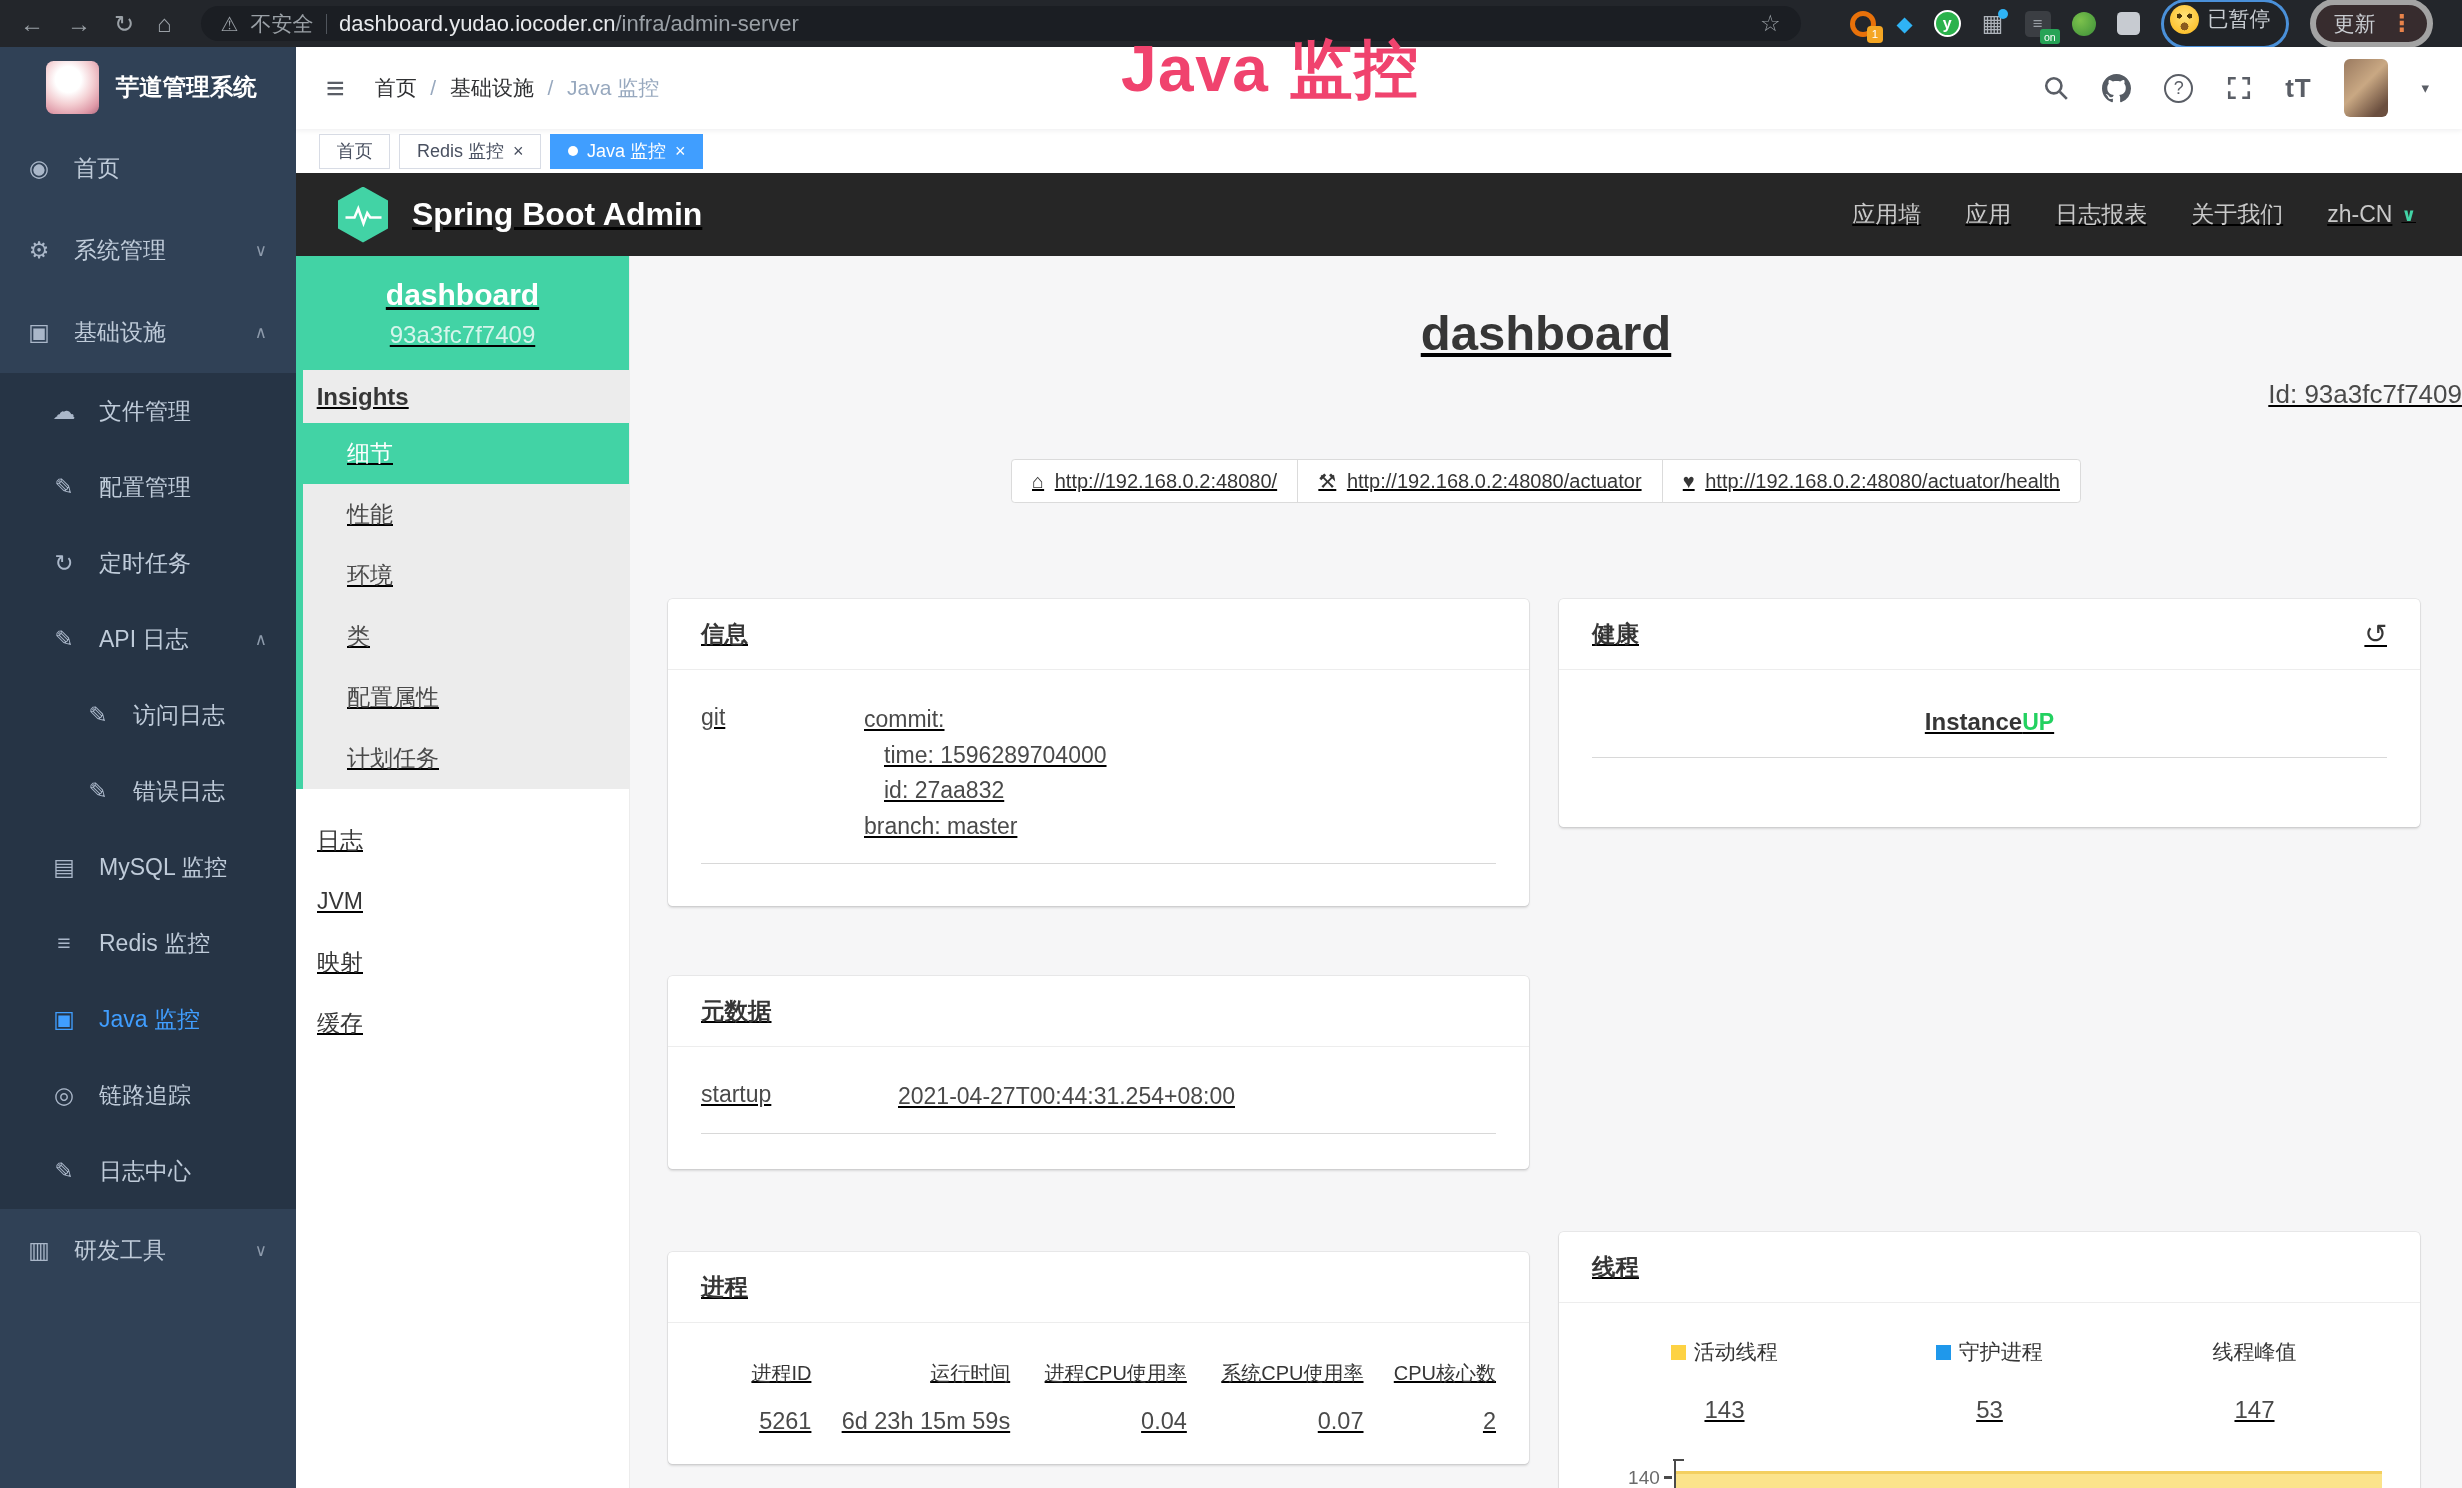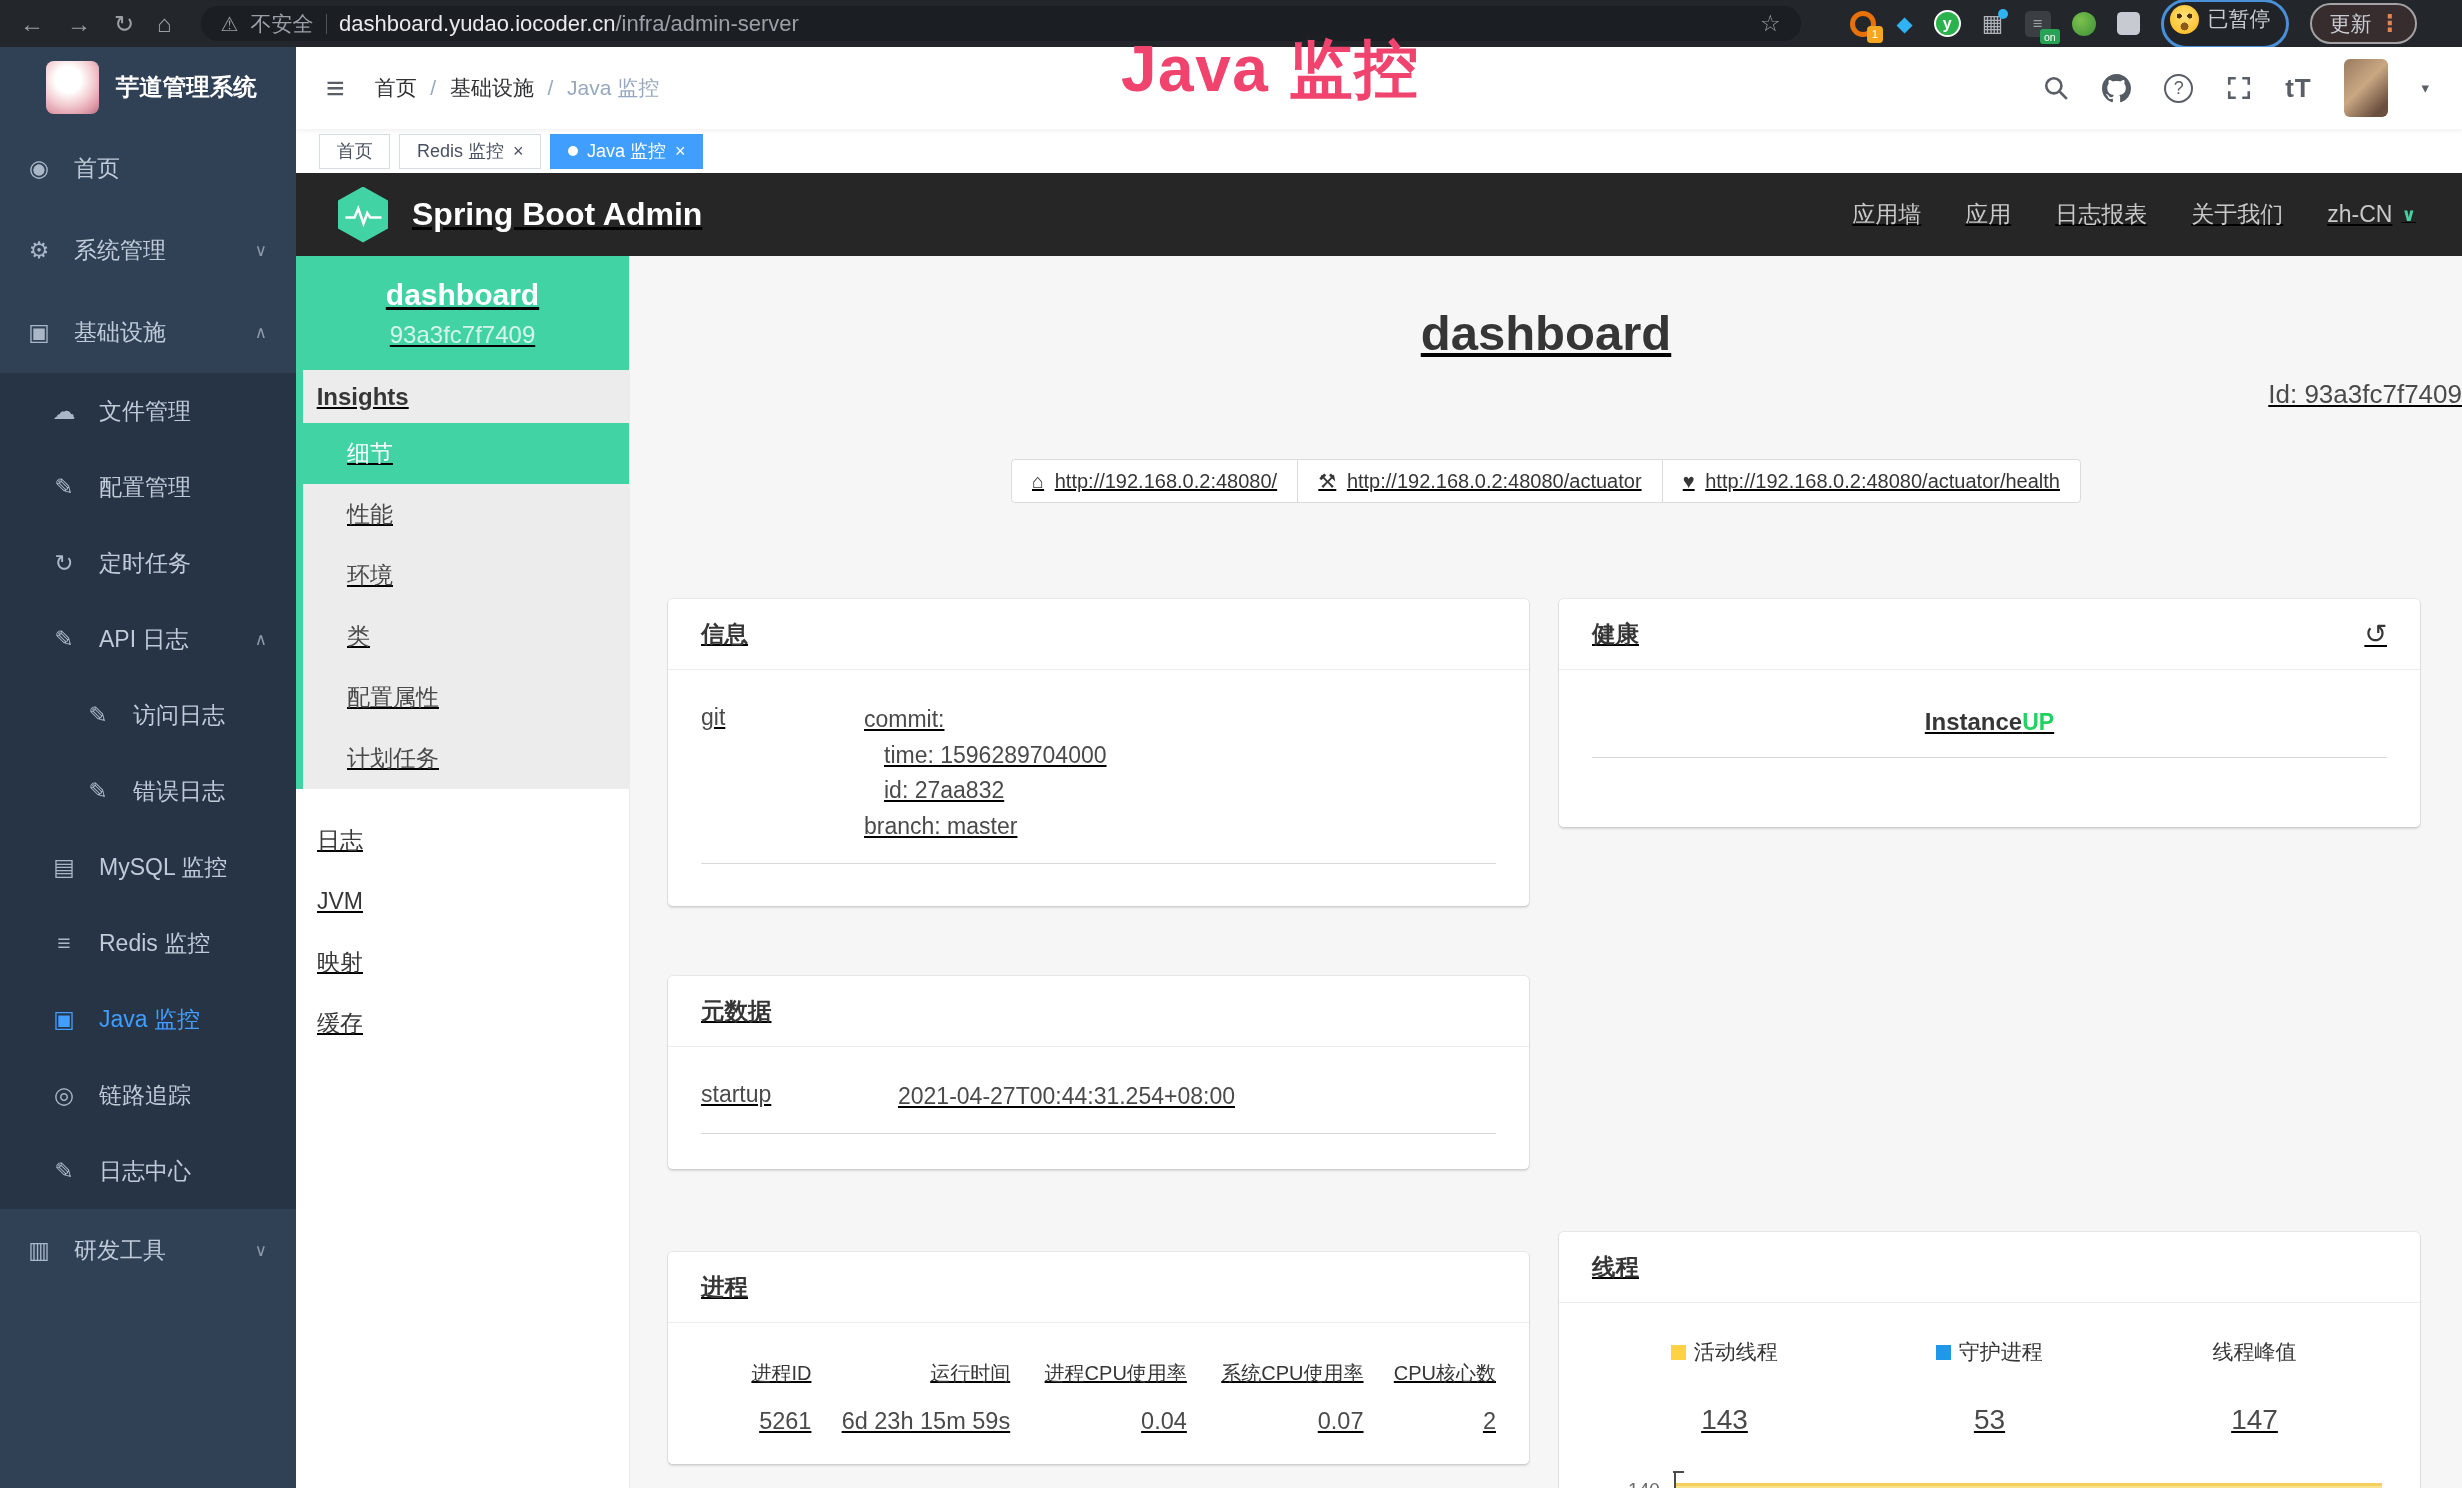--- a/index.html
+++ b/index.html
@@ -39,21 +39,21 @@
   .ext-puzzle { width:23px; height:23px; border-radius:4.6px; background:#c7cbd1; }
   .pill { display:flex; align-items:center; border-radius:758px; }
   .paused-pill { border:3px solid #4a90d9; background:#202327; padding:3px 15px 12px 6px; gap:9px; }
   .emoji-face { width:29px; height:29px; border-radius:50%;
     background:
       radial-gradient(circle at 32% 38%, #4a3208 9%, rgba(0,0,0,0) 10%),
       radial-gradient(circle at 68% 38%, #4a3208 9%, rgba(0,0,0,0) 10%),
       radial-gradient(circle at 50% 74%, #8a5a1e 15%, rgba(0,0,0,0) 16%),
       radial-gradient(circle at 50% 40%, #ffe27a, #fdc12e 75%); }
   .paused-label { font-size:21px; color:#c8cdd2; }
-  .update-pill { border:2px solid #a3a3a3; background:rgba(207,91,70,.12); padding:4.6px 13.7px 4.6px 18px; gap:7px; }
+  .update-pill { border:6px solid #a3a3a3; background:rgba(207,91,70,.12); padding:4.6px 13.7px 4.6px 18px; gap:15px; }
   .update-label { font-size:21px; color:#c9cdd2; }
   .kebab { color:#e8834a; font-size:23px; font-weight:bold; }
 
   
   .window { display:flex; height:1442px; }
 
   
   .app-sidebar { width:296px; flex-shrink:0; background:#304156; color:#bfcbd9; overflow:hidden; }
   .logo-row { height:80px; display:flex; align-items:center; padding:0 20px 0 46px; gap:16.7px; }
   .logo-img { width:53px; height:53px; border-radius:7.6px; flex-shrink:0;
@@ -152,21 +152,21 @@
   .proc-h { font-size:20px; color:#363636; }
   .proc-v { font-size:23.5px; color:#4a4a4a; }
   .pc1{flex:0.75;} .pc2{flex:1.35;} .pc3{flex:1.2;} .pc4{flex:1.2;} .pc5{flex:0.9;}
 
   .thread-stats { display:flex; text-align:center; margin-top:3px; }
   .tstat { flex:1; }
   .tlegend { display:inline-flex; align-items:center; gap:7.6px; font-size:21px; color:#363636; }
   .sq { width:15px; height:15px; display:inline-block; }
   .sq-yellow { background:#fdd243; }
   .sq-blue { background:#1f98eb; }
-  .tval { margin-top:38px; font-size:28px; color:#4a4a4a; }
+  .tval { margin-top:30px; font-size:24px; color:#4a4a4a; }
   .thread-chart { display:flex; margin-top:35px; padding-left:30px; height:91px; }
   .yaxis { width:50px; position:relative; flex-shrink:0; }
   .ytick { position:absolute; right:0; font-size:19px; color:#6a6a6a; display:flex; align-items:center; gap:4.6px; }
   .ytick::after { content:""; width:7.6px; height:2.3px; background:#4a4a4a; display:inline-block; }
   .yt0{top:7.6px;} .yt1{top:32px;}
   .plot { flex:1; position:relative; border-left:2.3px solid #4a4a4a; margin-left:1.5px; }
   .plot::before { content:""; position:absolute; top:0; left:-2.3px; width:10.6px; height:2.3px; background:#4a4a4a; }
   .area { position:absolute; left:0.8px; right:4.6px; top:12px; bottom:-15px; background:#fbe38b;
     border-top:3px solid #f3cf5f; }
 

